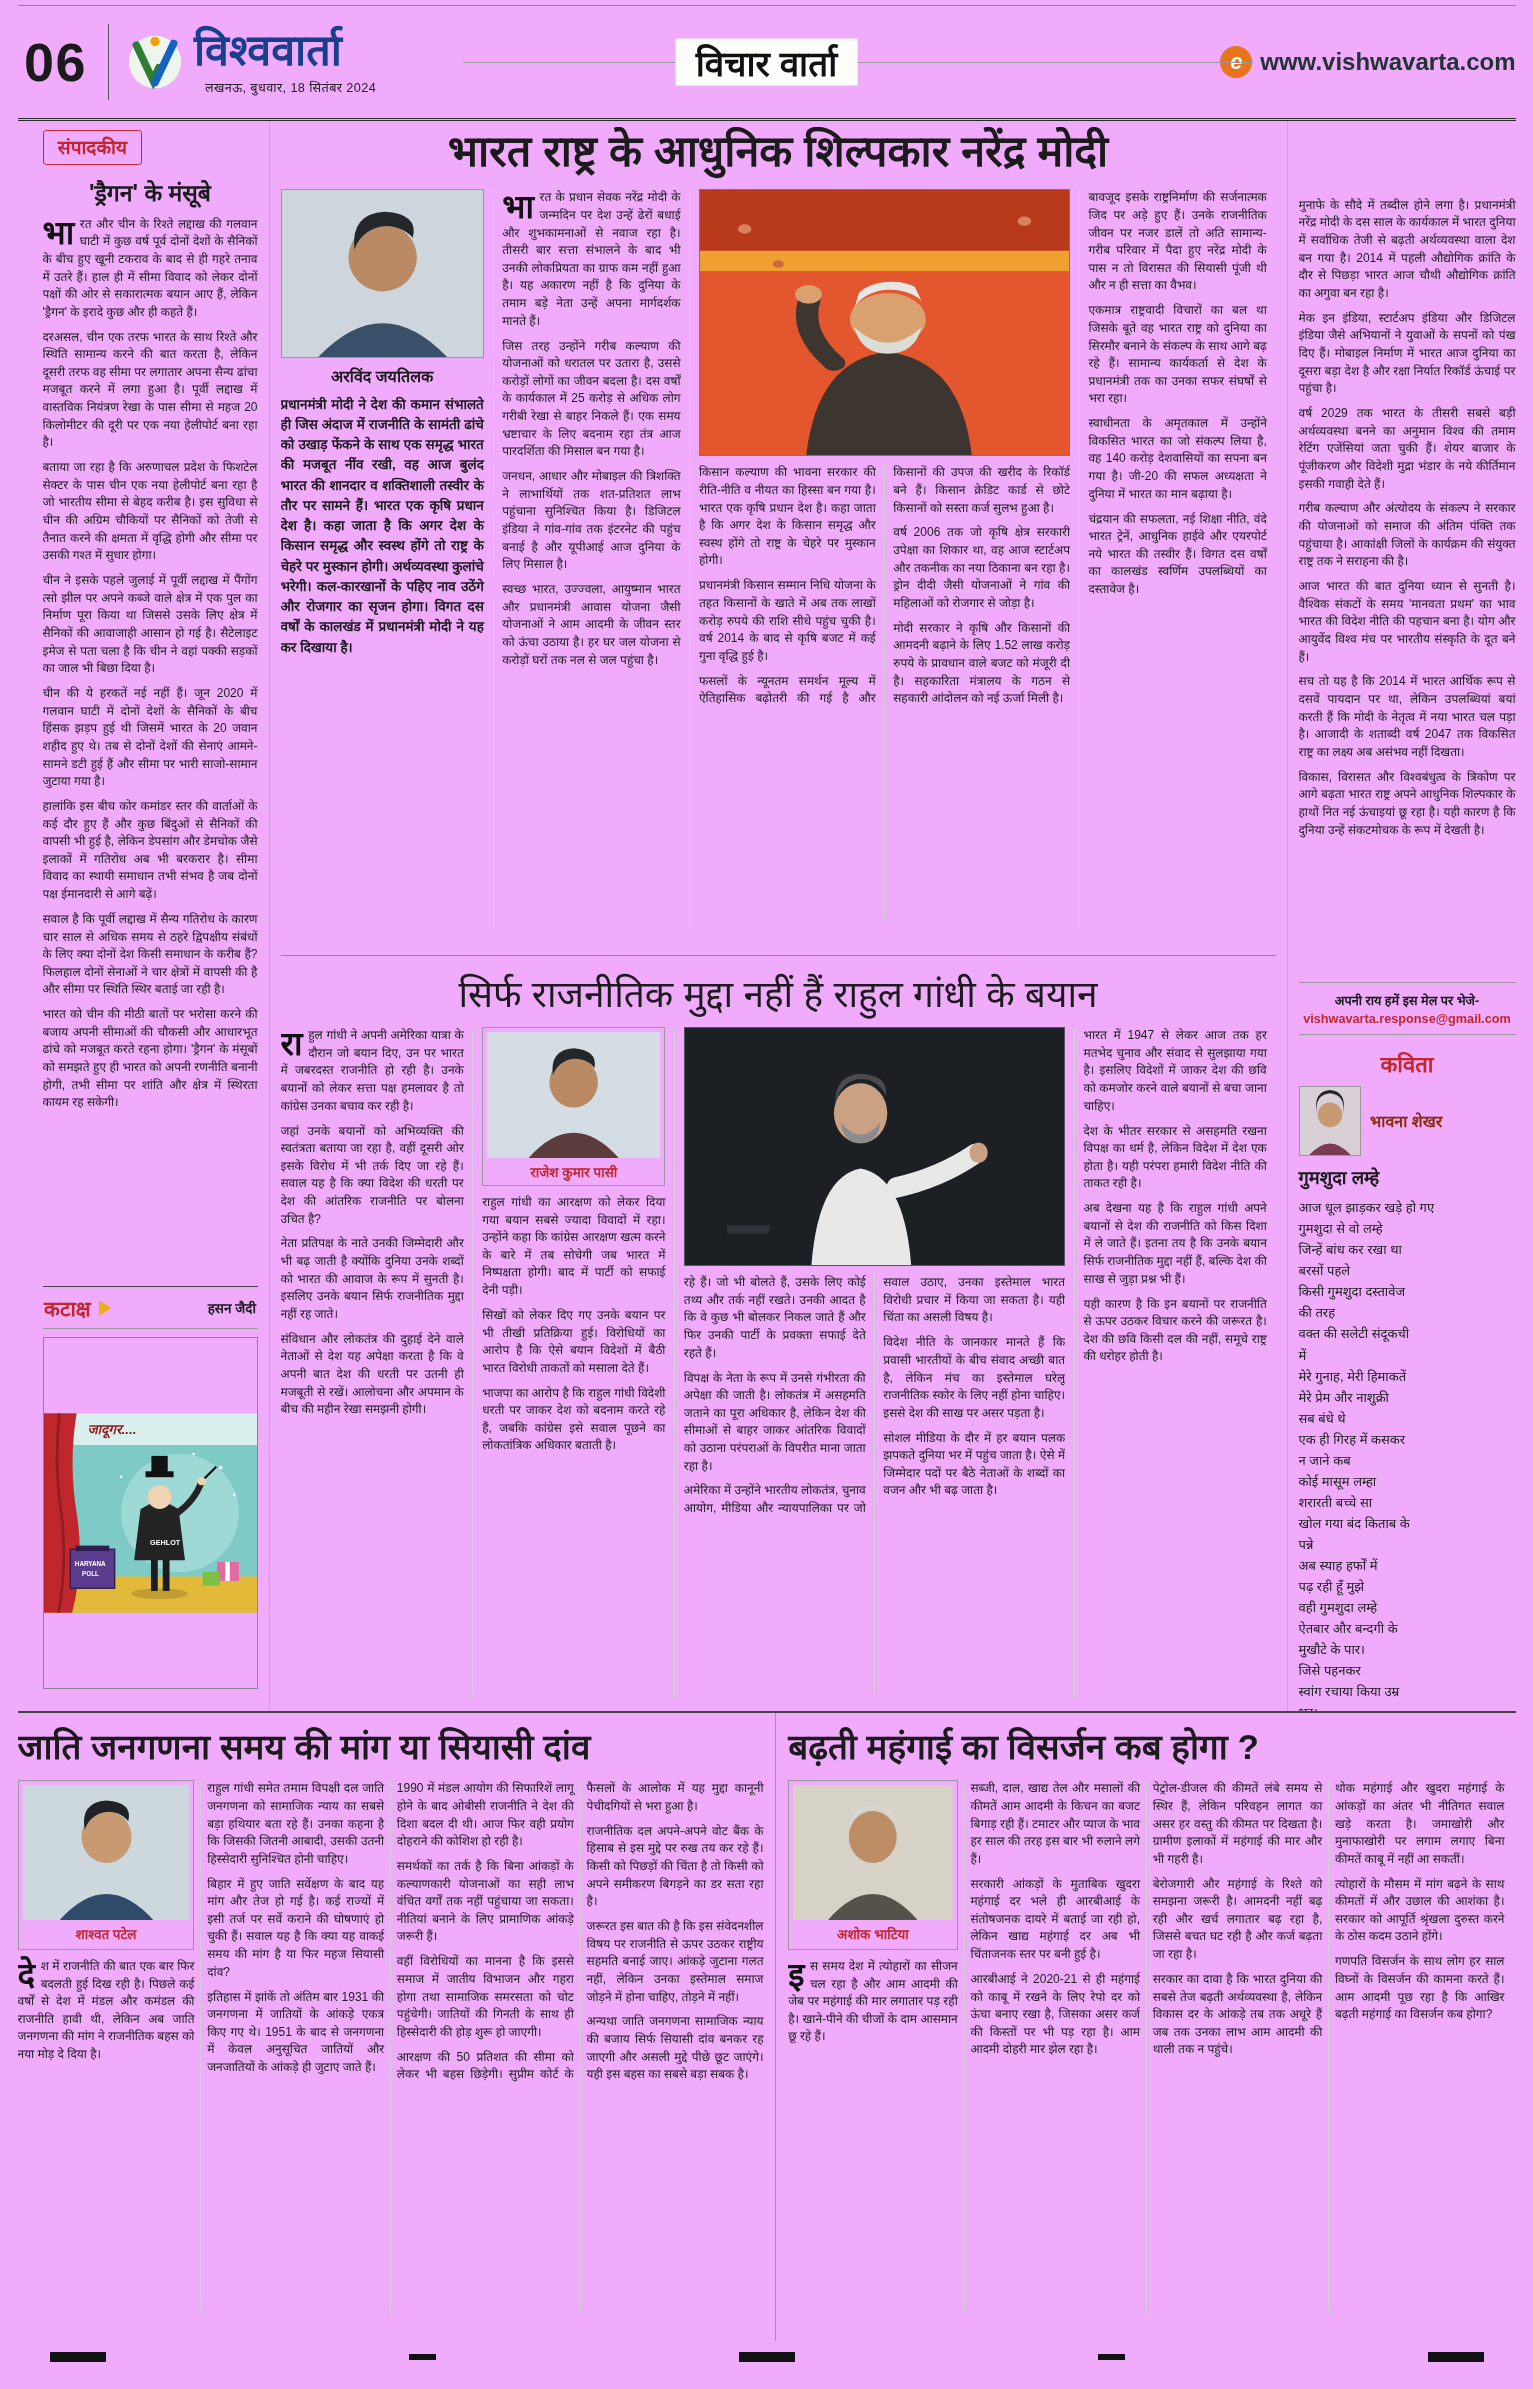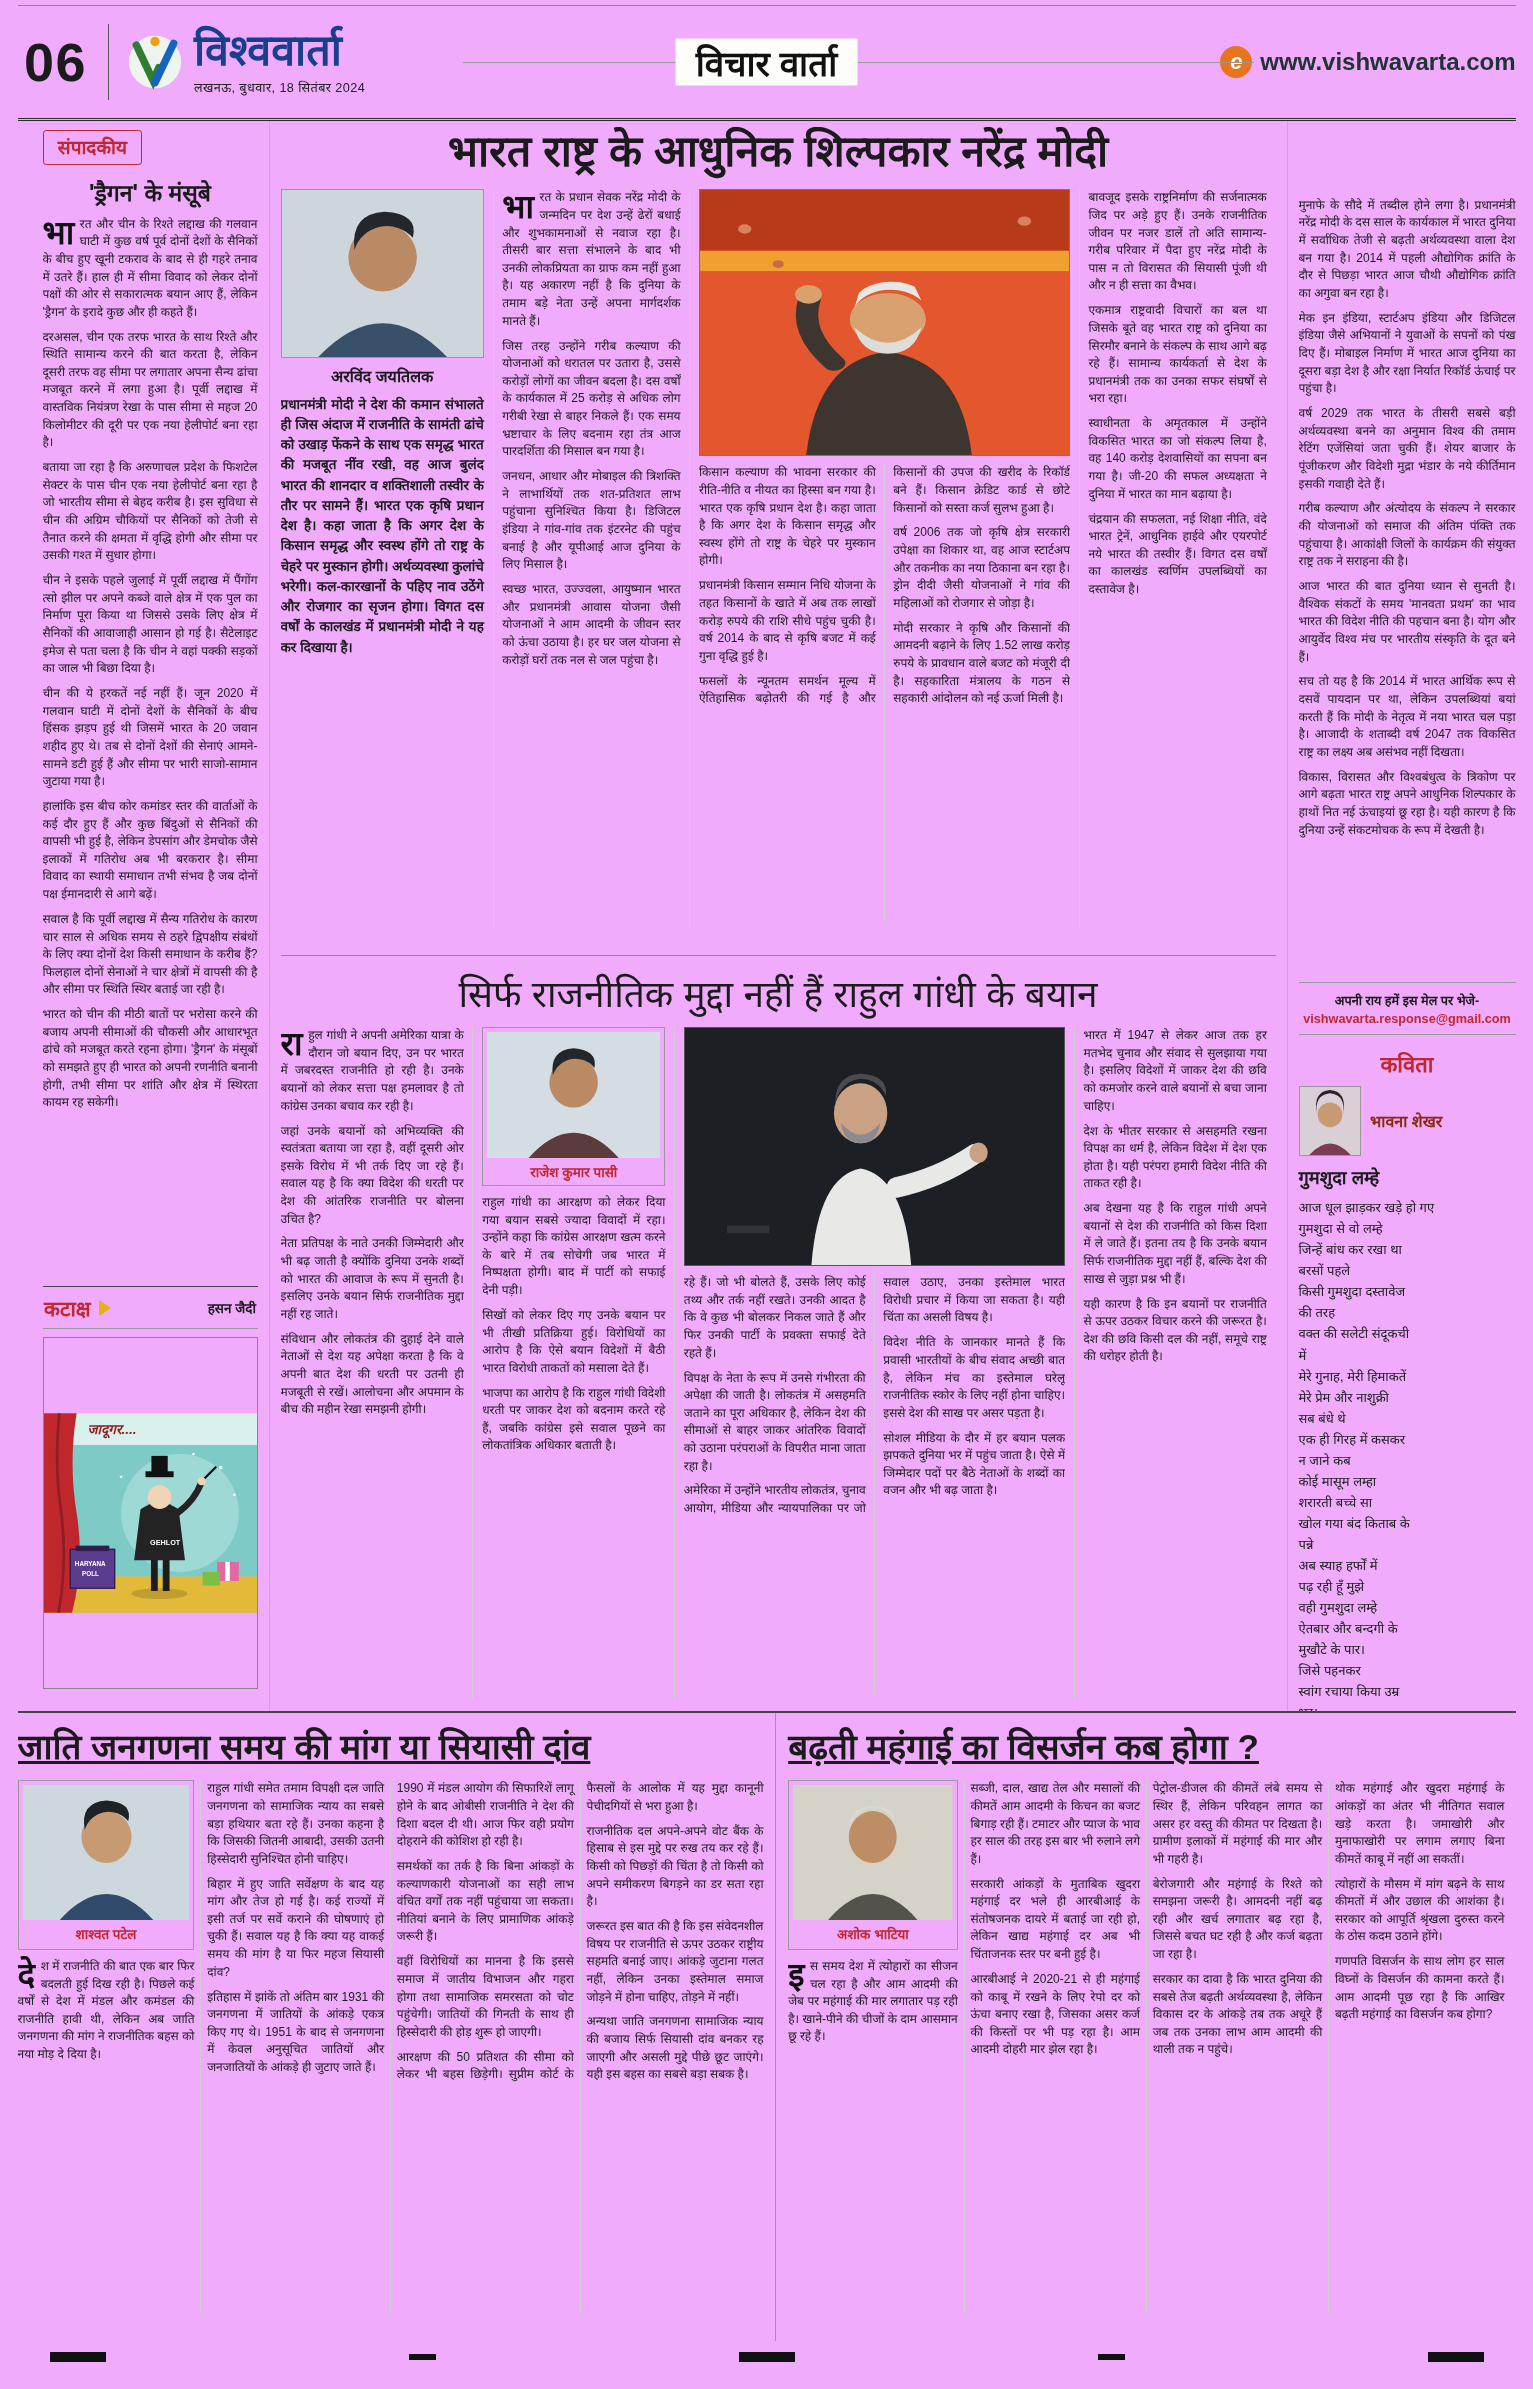--- a/index.html
+++ b/index.html
@@ -9,21 +9,21 @@
     color:#1b1b1b; padding:4.8px 17.5px 0 17.5px; overflow:hidden; position:relative;
   }
   
   .header { height:116px; display:flex; align-items:center; position:relative;
             border-top:0.8px solid #888; border-bottom:3.2px double #2b2b2b; }
   .page-num { font-size:54px; font-weight:800; padding:0 20.7px 0 6.4px; letter-spacing:1.6px; }
   .head-vrule { width:1.6px; height:76px; background:#555; margin-right:17.5px; }
   .logo-block { display:flex; align-items:center; gap:11px; }
   .logo-icon { width:56px; height:56px; }
   .masthead-text .masthead { font-size:43px; font-weight:800; color:#173f8c; line-height:1.05; }
-  .masthead-text .dateline { font-size:12.7px; color:#222; margin-top:4.8px; letter-spacing:0.4px; }
+  .masthead-text .dateline { font-size:12.7px; color:#222; margin-top:4.8px; letter-spacing:0.4px;margin-left:11px; }
   .section-head { position:absolute; left:50%; top:50%; transform:translate(-50%,-50%);
     font-size:35px; font-weight:800; color:#111; background:#fdfdfa; padding:0 20.7px; white-space:nowrap; }
   .head-line { position:absolute; left:445px; right:262px; top:50%; height:0.8px; background:#9a9a9a; }
   .website-block { margin-left:auto; display:flex; align-items:center; gap:8px; }
   .globe-icon { width:32px; height:32px; border-radius:50%; background:#e8741c; color:#fff;
     display:flex; align-items:center; justify-content:center; font-size:22px; font-weight:800; font-style:italic; }
   .website { font-size:24px; font-weight:700; color:#233; }
   
   .top-zone { display:flex; height:1590px; overflow:hidden; }
   .left-rail { width:227px; border-right:0.8px solid #b5b5b5; padding:9.5px 11px 0 0; overflow:hidden;margin-left:25px; }
@@ -80,21 +80,21 @@
   .poem-label { text-align:center; color:#c2272d; font-weight:800; font-size:22px; padding:4.8px 0 8px 0; }
   .poet-row { display:flex; align-items:center; gap:9.5px; margin-bottom:8px; }
   .poet-photo { width:62px; height:70px; border:0.8px solid #999; flex:none; }
   .poet-name { font-weight:800; font-size:16px; color:#8a2a0f; }
   .poem-title { font-weight:800; font-size:18.3px; margin:3.2px 0 8px 0; }
   .poem-lines { font-size:13px; line-height:1.62; color:#202020; font-weight:500; }
   
   .b-article { padding:9.5px 11px 0 0; overflow:hidden; }
   .b-left { width:757px; flex:none; }
   .b-right { flex:1; border-left:0.8px solid #999; padding-left:12.7px; }
-  .b-headline { font-size:35px; font-weight:800; margin-bottom:11px;text-decoration:underline; }
+  .b-headline { font-size:35px; font-weight:800; margin-bottom:11px; }
   .b-body { column-count:4; column-gap:12.7px; column-rule:0.8px solid #cfcfcf; height:534px; overflow:hidden; }
   .avatar-sm { width:100%; height:135px; display:block; }
   
   .press-marks { display:flex; justify-content:space-between; align-items:center; height:32px; padding:0 32px; }
   .press-marks .mark { width:56px; height:9.5px; background:#111; }
   .press-marks .mark.small { width:27px; height:6.4px; }
 </style>
 </head>
 <body>
 

